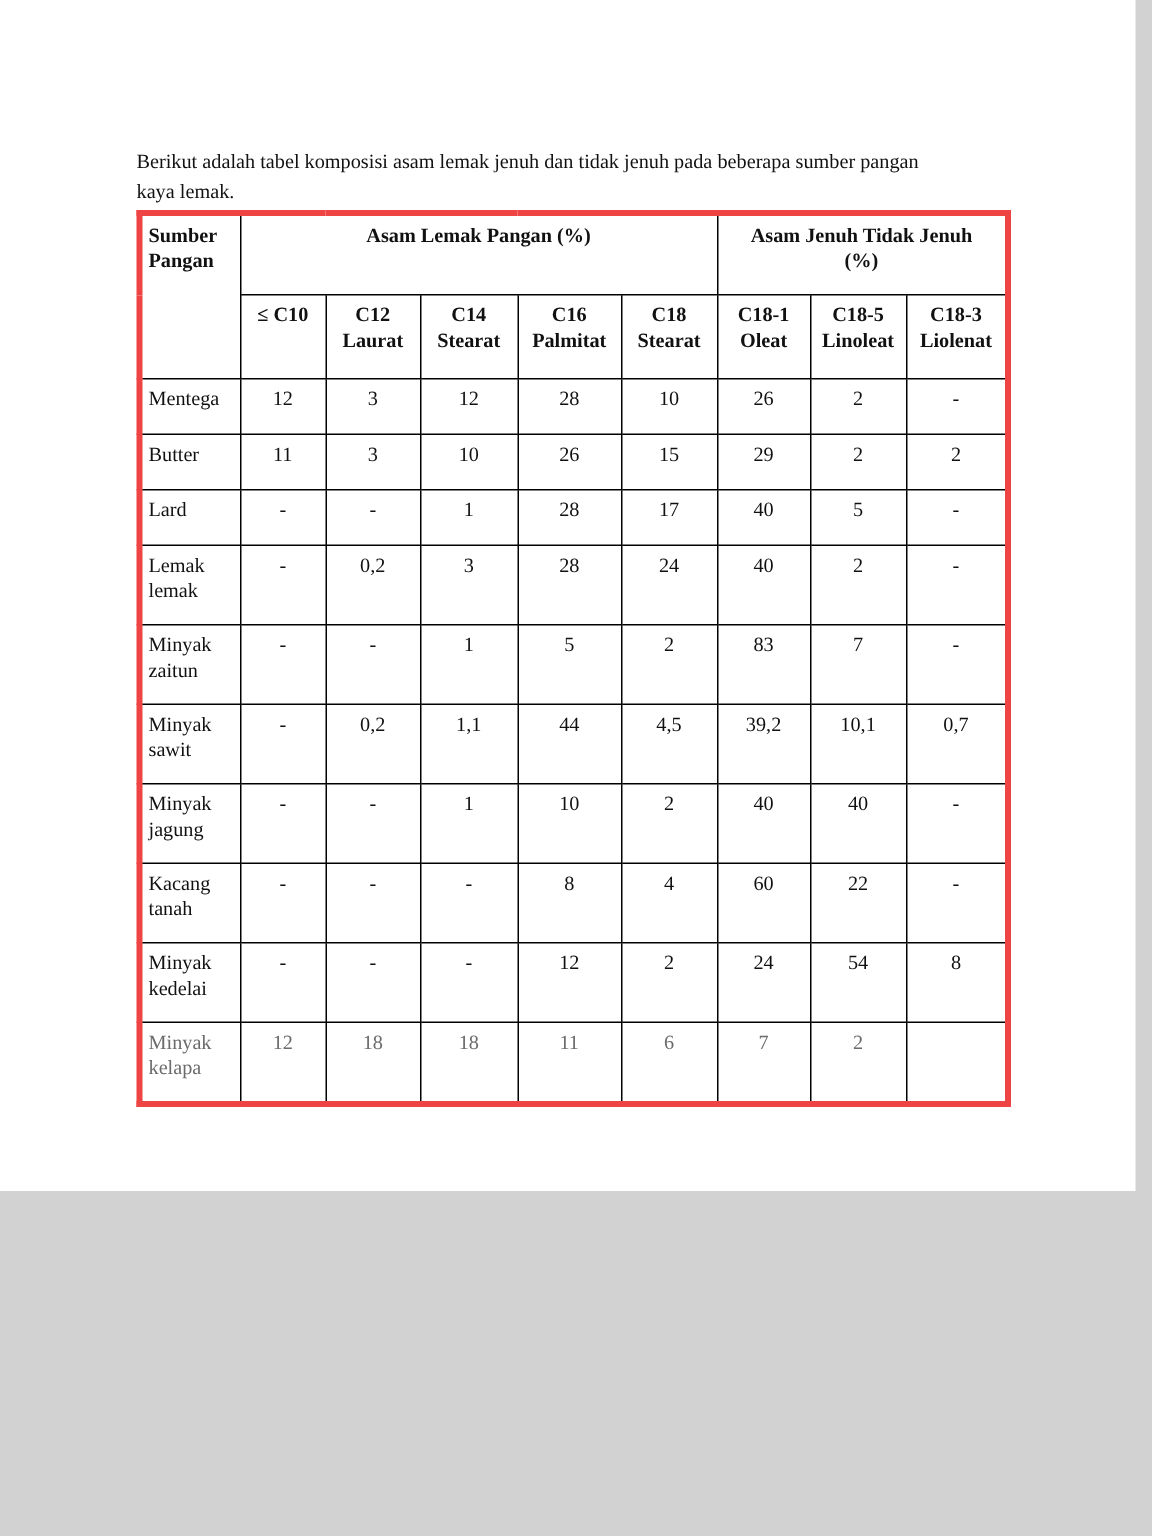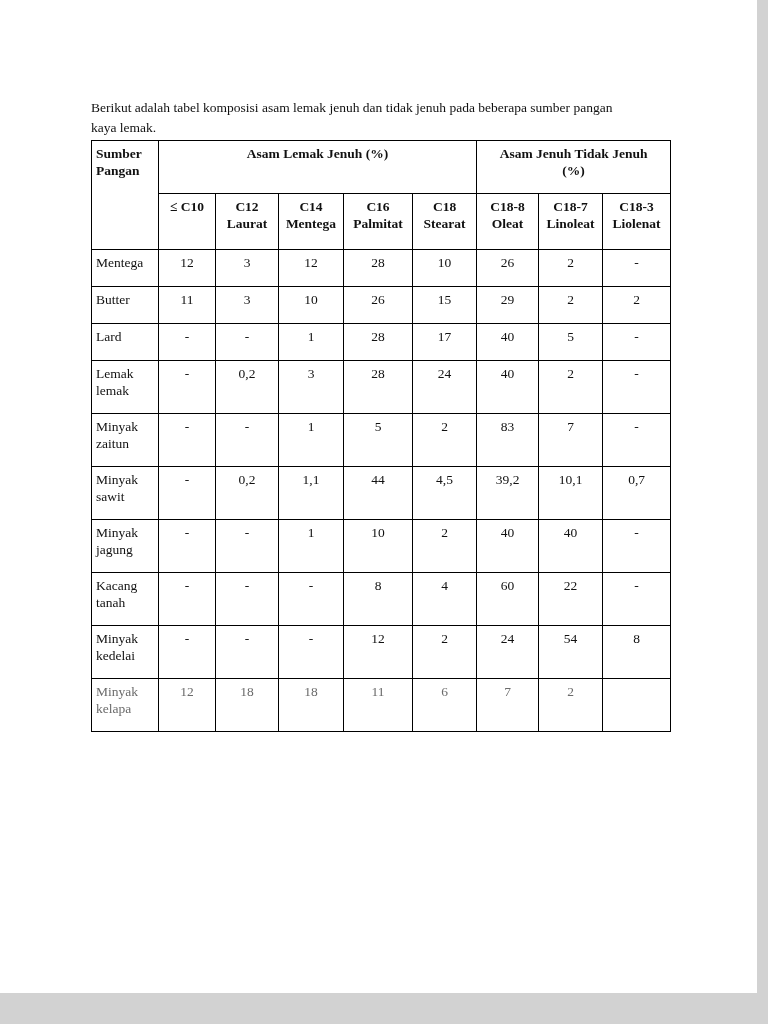--- a/index.html
+++ b/index.html
@@ -5,39 +5,39 @@
   * { margin: 0; padding: 0; box-sizing: border-box; }
   html, body {
     width: 768px; height: 1024px;
     overflow: hidden;
     background: #d2d2d2;
     font-family: "Liberation Serif", serif;
   }
   .page {
     position: absolute;
     left: 0; top: 0;
-    width: 757px; height: 993px;
+    width: 757px; height: 794px;
     background: #ffffff;
   }
   .content {
     padding: 98px 0 0 91px;
   }
   .intro {
     font-size: 13.5px;
     line-height: 20px;
     color: #111;
     white-space: pre-line;
     width: 620px;
   }
   table.fat-table {
     border-collapse: collapse;
     table-layout: fixed;
     width: 579px;
     margin-top: 2px;
-    border: 1px solid #ef4444;
+    border: 4px solid #ef4444;
   }
   .fat-table th, .fat-table td {
     border: 1px solid #000;
     vertical-align: top;
     text-align: center;
     font-size: 13.5px;
     line-height: 17px;
     padding: 4px 2px 14px 2px;
     color: #111;
     overflow: hidden;
@@ -74,37 +74,37 @@
         <col style="width:69px">
         <col style="width:64px">
         <col style="width:62px">
         <col style="width:64px">
         <col style="width:68px">
       </colgroup>
       <thead>
         <tr class="group-row">
           <th rowspan="2" class="corner">Sumber
 Pangan</th>
-          <th colspan="5">Asam Lemak Jenuh (%)</th>
+          <th colspan="5">Asam Lemak Pangan (%)</th>
           <th colspan="3">Asam Jenuh Tidak Jenuh
 (%)</th>
         </tr>
         <tr class="col-row" id="col-header-row">
             <th>≤ C10</th>
             <th>C12
 Laurat</th>
             <th>C14
-Mentega</th>
+Stearat</th>
             <th>C16
 Palmitat</th>
             <th>C18
 Stearat</th>
-            <th>C18-8
+            <th>C18-1
 Oleat</th>
-            <th>C18-7
+            <th>C18-5
 Linoleat</th>
             <th>C18-3
 Liolenat</th>
           </tr>
       </thead>
       <tbody id="table-body">
           <tr>
             <td class="row-label">Mentega</td>
             <td>12</td>
             <td>3</td>

